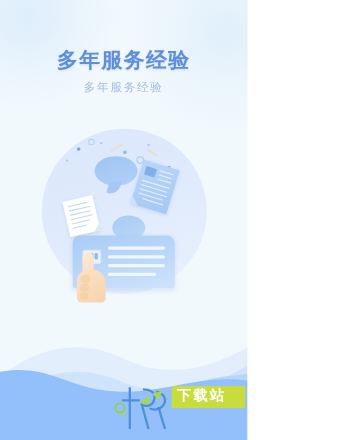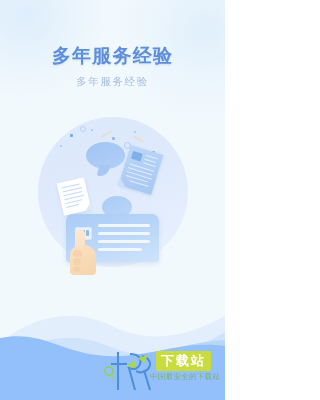--- a/index.html
+++ b/index.html
@@ -11,20 +11,21 @@
   body {
     font-family: "Liberation Sans", "DejaVu Sans", sans-serif;
   }
 
   #screen {
     position: relative;
     width: 225px;
     height: 400px;
     overflow: hidden;
     background: #f2f9fd;
+    font-family: Liberation Mono, monospace;
   }
 
   
   .corner-tint-left {
     position: absolute;
     left: -60px;
     top: -70px;
     width: 170px;
     height: 170px;
     border-radius: 50%;
@@ -296,21 +297,21 @@
     position: absolute;
     left: 0;
     top: 0;
     width: 54px;
     height: 46px;
   }
   .wm-badge {
     position: absolute;
     left: 52px;
     top: 5px;
-    padding: 2px 5px 3px 5px;
+    padding: 2px 17px 3px 5px;
     background: #c9dc3e;
     border-radius: 2px;
     color: #ffffff;
     font-size: 13px;
     font-weight: bold;
     letter-spacing: 2px;
     line-height: 15px;
     white-space: nowrap;
   }
   .wm-tag {
@@ -419,16 +420,15 @@
       <path d="M7,18 L23,18" stroke="#4e8fd8" stroke-width="2.1" fill="none"></path>
       <path d="M26,8 C34,8 38,12 36,18 C34,24 27,24 24,21" stroke="#4e8fd8" stroke-width="2.1" fill="none"></path>
       <path d="M25,22 L31,44" stroke="#4e8fd8" stroke-width="2.1" fill="none"></path>
       <path d="M38,10 C46,12 48,18 44,23 C41,27 35,27 32,25" stroke="#4e8fd8" stroke-width="2.1" fill="none"></path>
       <path d="M40,24 L46,44" stroke="#4e8fd8" stroke-width="2.1" fill="none"></path>
       <path d="M22,20 L32,14 L31,22 Z" fill="#a6d84a"></path>
       <path d="M34,12 L44,9 L40,17 Z" fill="#a6d84a"></path>
       <circle cx="8" cy="31" r="1.6" fill="#a6d84a"></circle>
     </svg>
     <div class="wm-badge">下载站</div>
-    <div class="wm-tag">中国最安全的下载站</div>
   </div>
 
 </div>
 
 </body></html>

